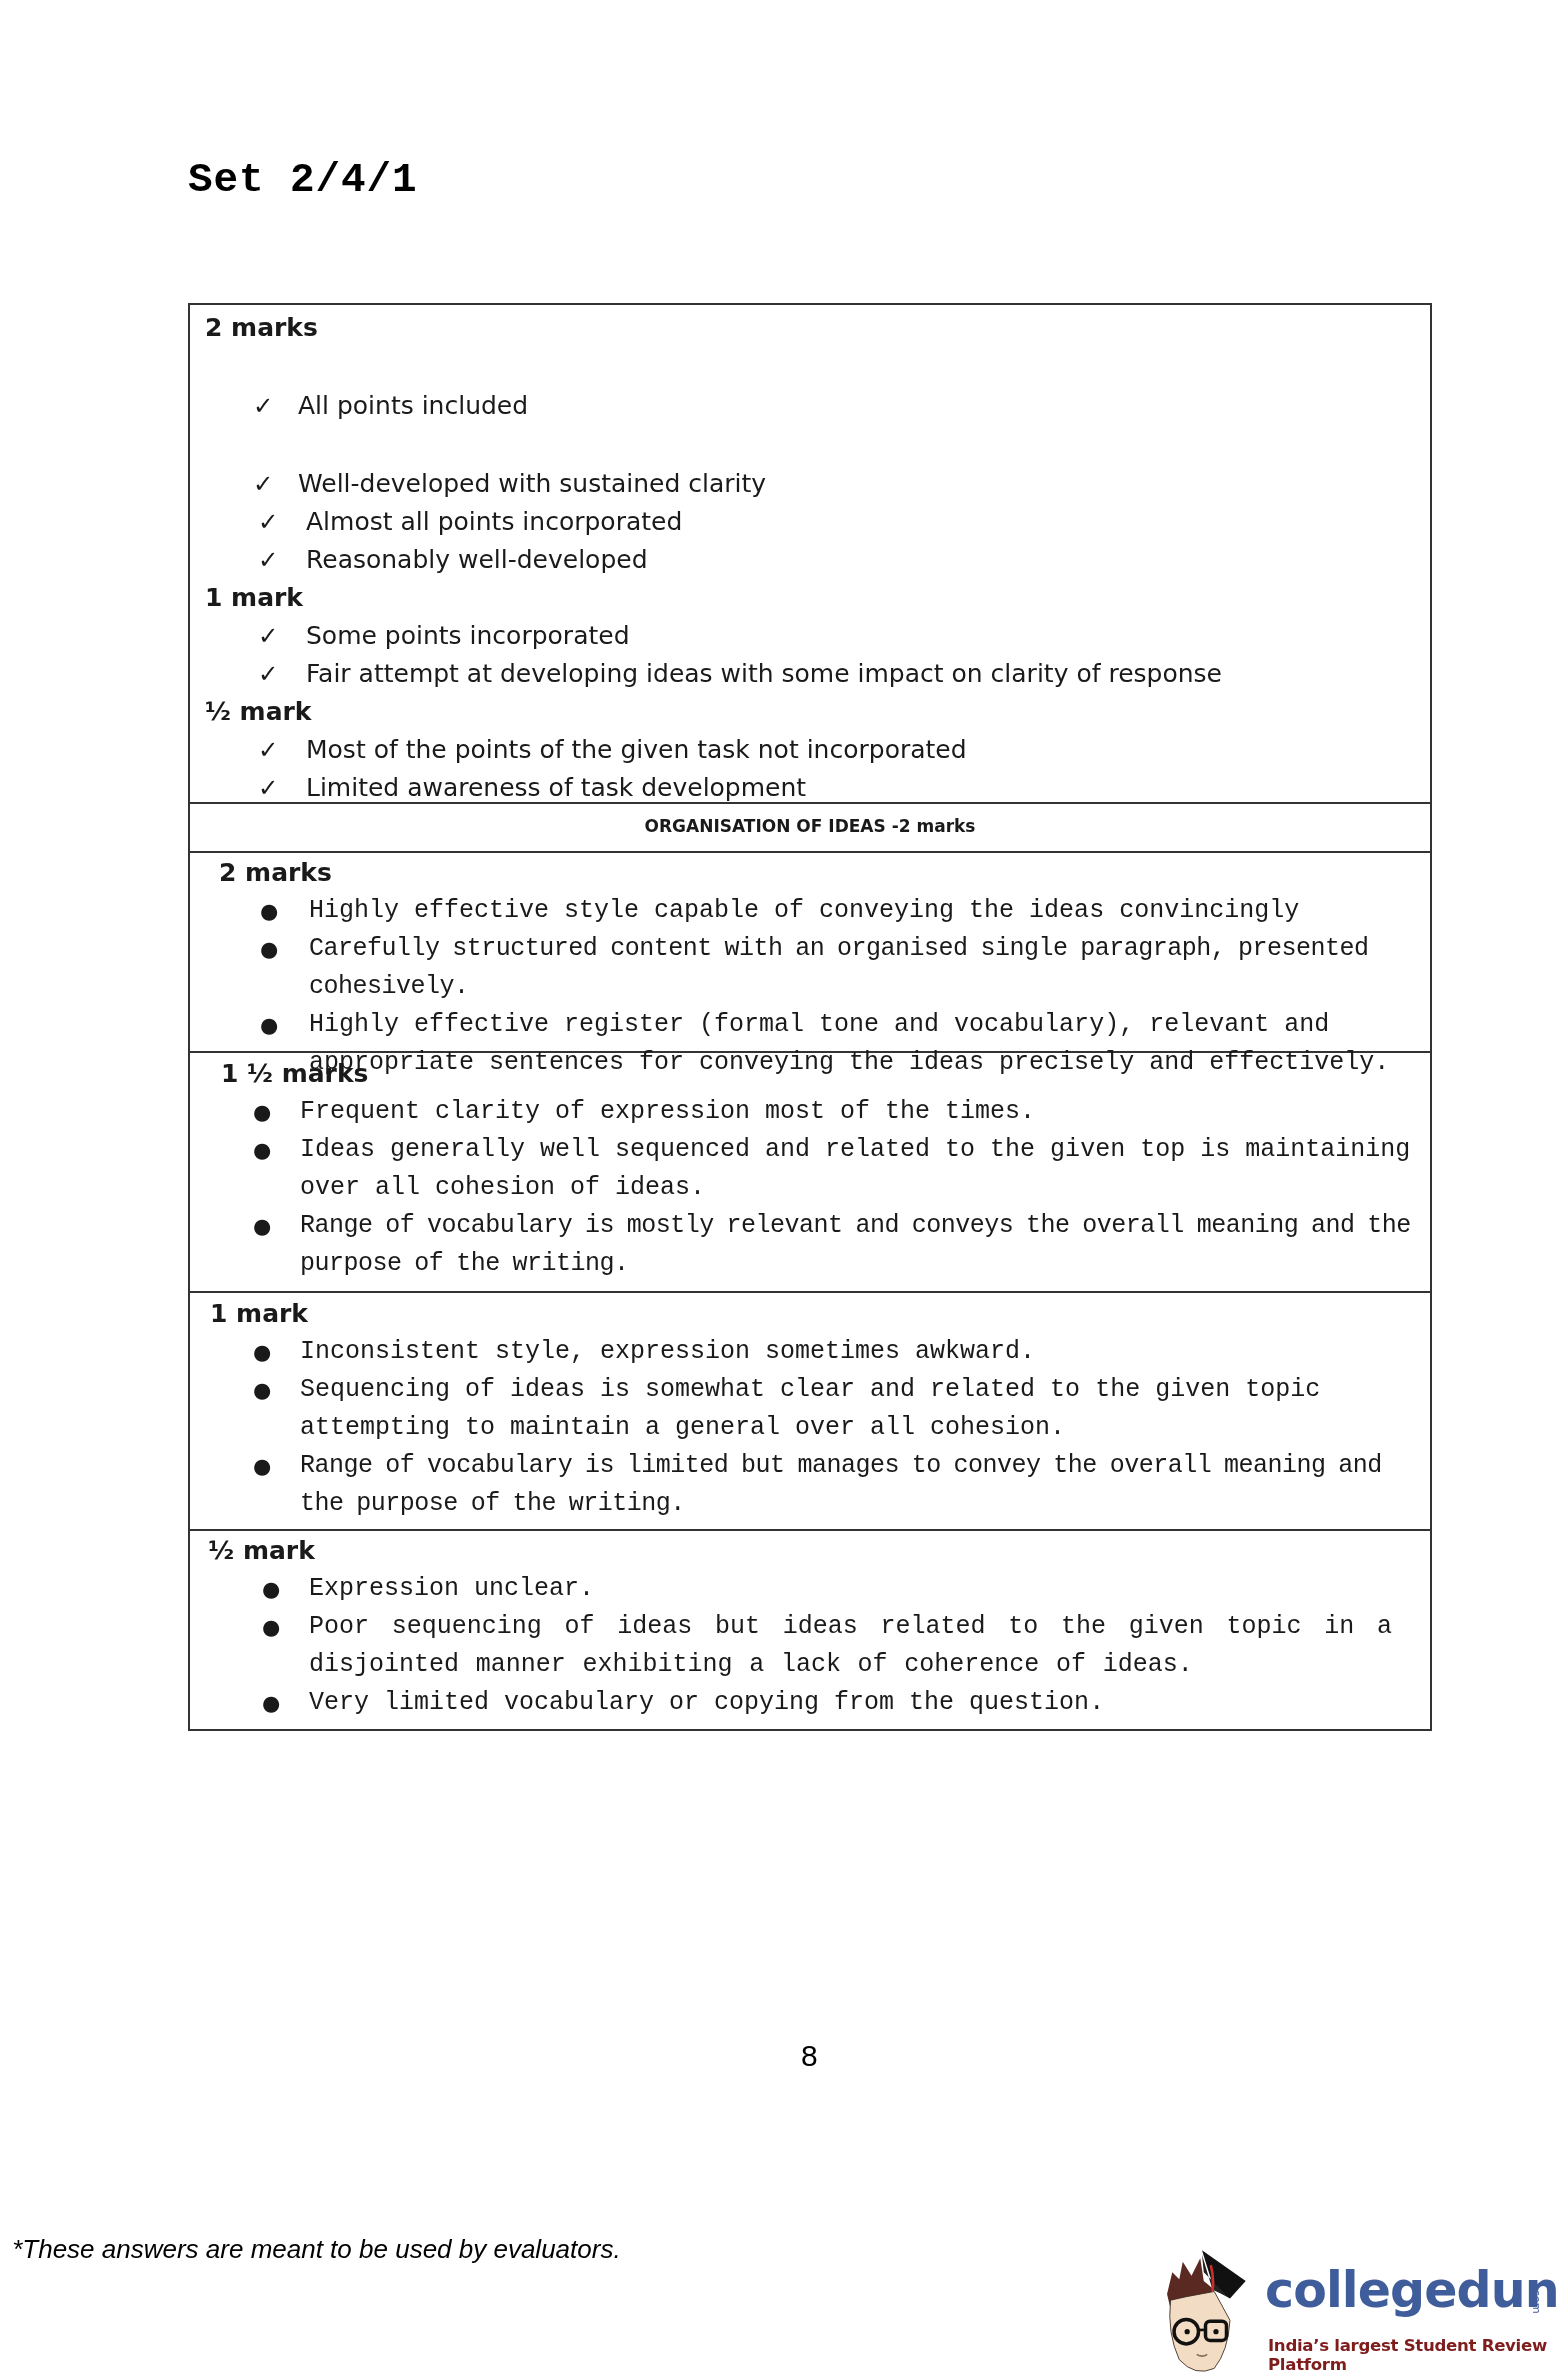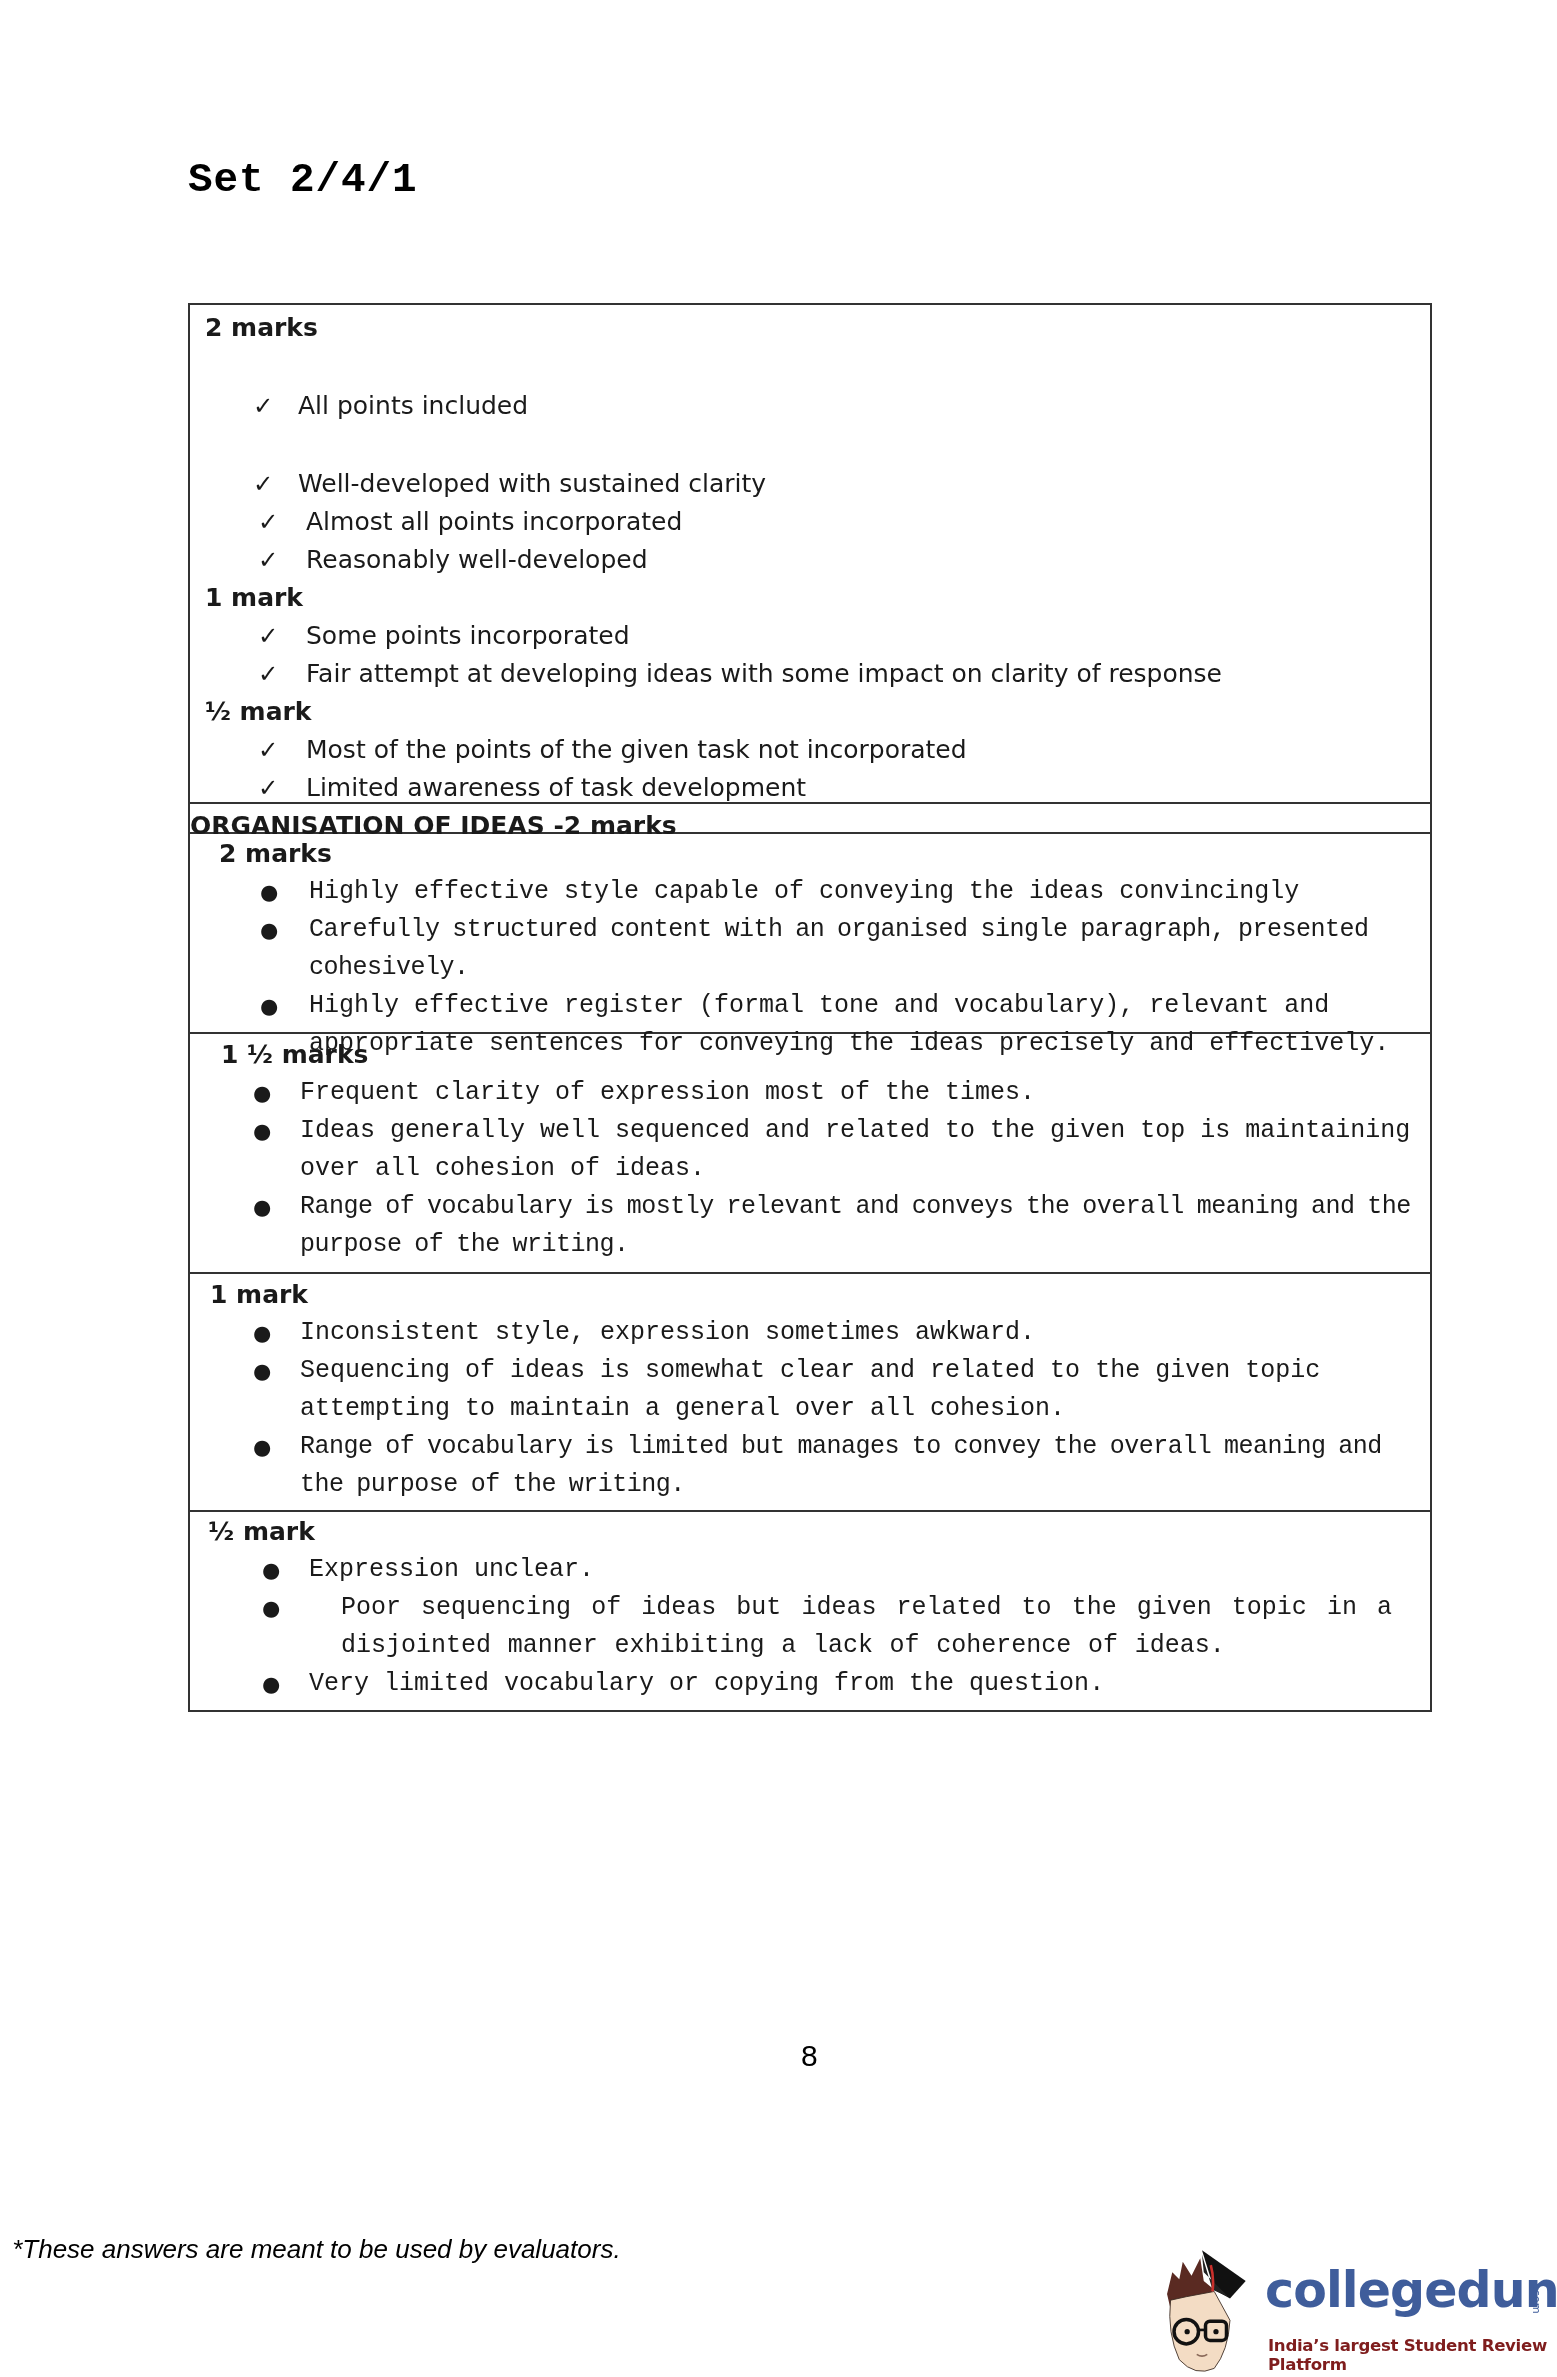--- a/index.html
+++ b/index.html
@@ -14,21 +14,21 @@
   }
   .rubric {
     position: absolute; left: 188px; top: 303px; width: 1244px;
     border: 2.2px solid #333; box-sizing: border-box;
     font-family: "DejaVu Sans", "Liberation Sans", sans-serif;
     font-size: 25px; color: #1a1a1a;
   }
   .section { border-bottom: 2.2px solid #333; box-sizing: border-box; position: relative; }
   .section:last-child { border-bottom: none; }
   .s-content { height: 495px; }
-  .s-org-header { height: 30px; font-weight: bold; line-height: 44px; font-size: 25px; }
+  .s-org-header { height: 49px; text-align: center; font-weight: bold; line-height: 44px; font-size: 17px; }
   .s-org-2 { height: 199px; }
   .s-org-15 { height: 238px; }
   .s-org-1 { height: 236px; }
   .s-org-05 { height: 197px; }
 
   .heading { font-weight: bold; font-size: 25px; line-height: 38px; display: block; }
   .item { position: relative; line-height: 38px; display: block; }
   .mark { position: absolute; top: 0; }
   .check { font-size: 24.4px; }
   .bullet { font-size: 21px; }
@@ -50,21 +50,21 @@
   .orgsec .heading { padding-left: 29px; margin-top: 1.7px; }
   .orgsec .item .mark { left: 70px; }
   .orgsec .item .txt { display: block; padding-left: 119px; padding-right: 17.4px; font-family: Liberation Mono, monospace; }
   .s-org-15 .heading { padding-left: 31px; }
   .s-org-15 .item .mark, .s-org-1 .item .mark { left: 63px; }
   .s-org-15 .item .txt, .s-org-1 .item .txt { padding-left: 110px; }
   .s-org-1 .heading { padding-left: 20px; }
   .s-org-05 .heading { padding-left: 18.3px; }
   .s-org-05 .item .mark { left: 72px; }
   .s-org-05 .item .txt { padding-left: 119px; padding-right: 38px; }
-  .justify .txt { text-align: justify; text-align-last: left; word-spacing: 1.7px; margin-left: 32px; }
+  .justify .txt { text-align: justify; text-align-last: left; word-spacing: 1.7px; }
   .condensed .txt { letter-spacing: -0.5px; word-spacing: -1.7px; }
 
   .page-number {
     position: absolute; left: 801px; top: 2039px; font-size: 30px;
     font-family: "Liberation Sans", sans-serif; color: #000;
   }
   .footer-note {
     position: absolute; left: 12.2px; top: 2234px; font-size: 26px; font-style: italic;
     font-family: "Liberation Sans", sans-serif; color: #000;
   }

